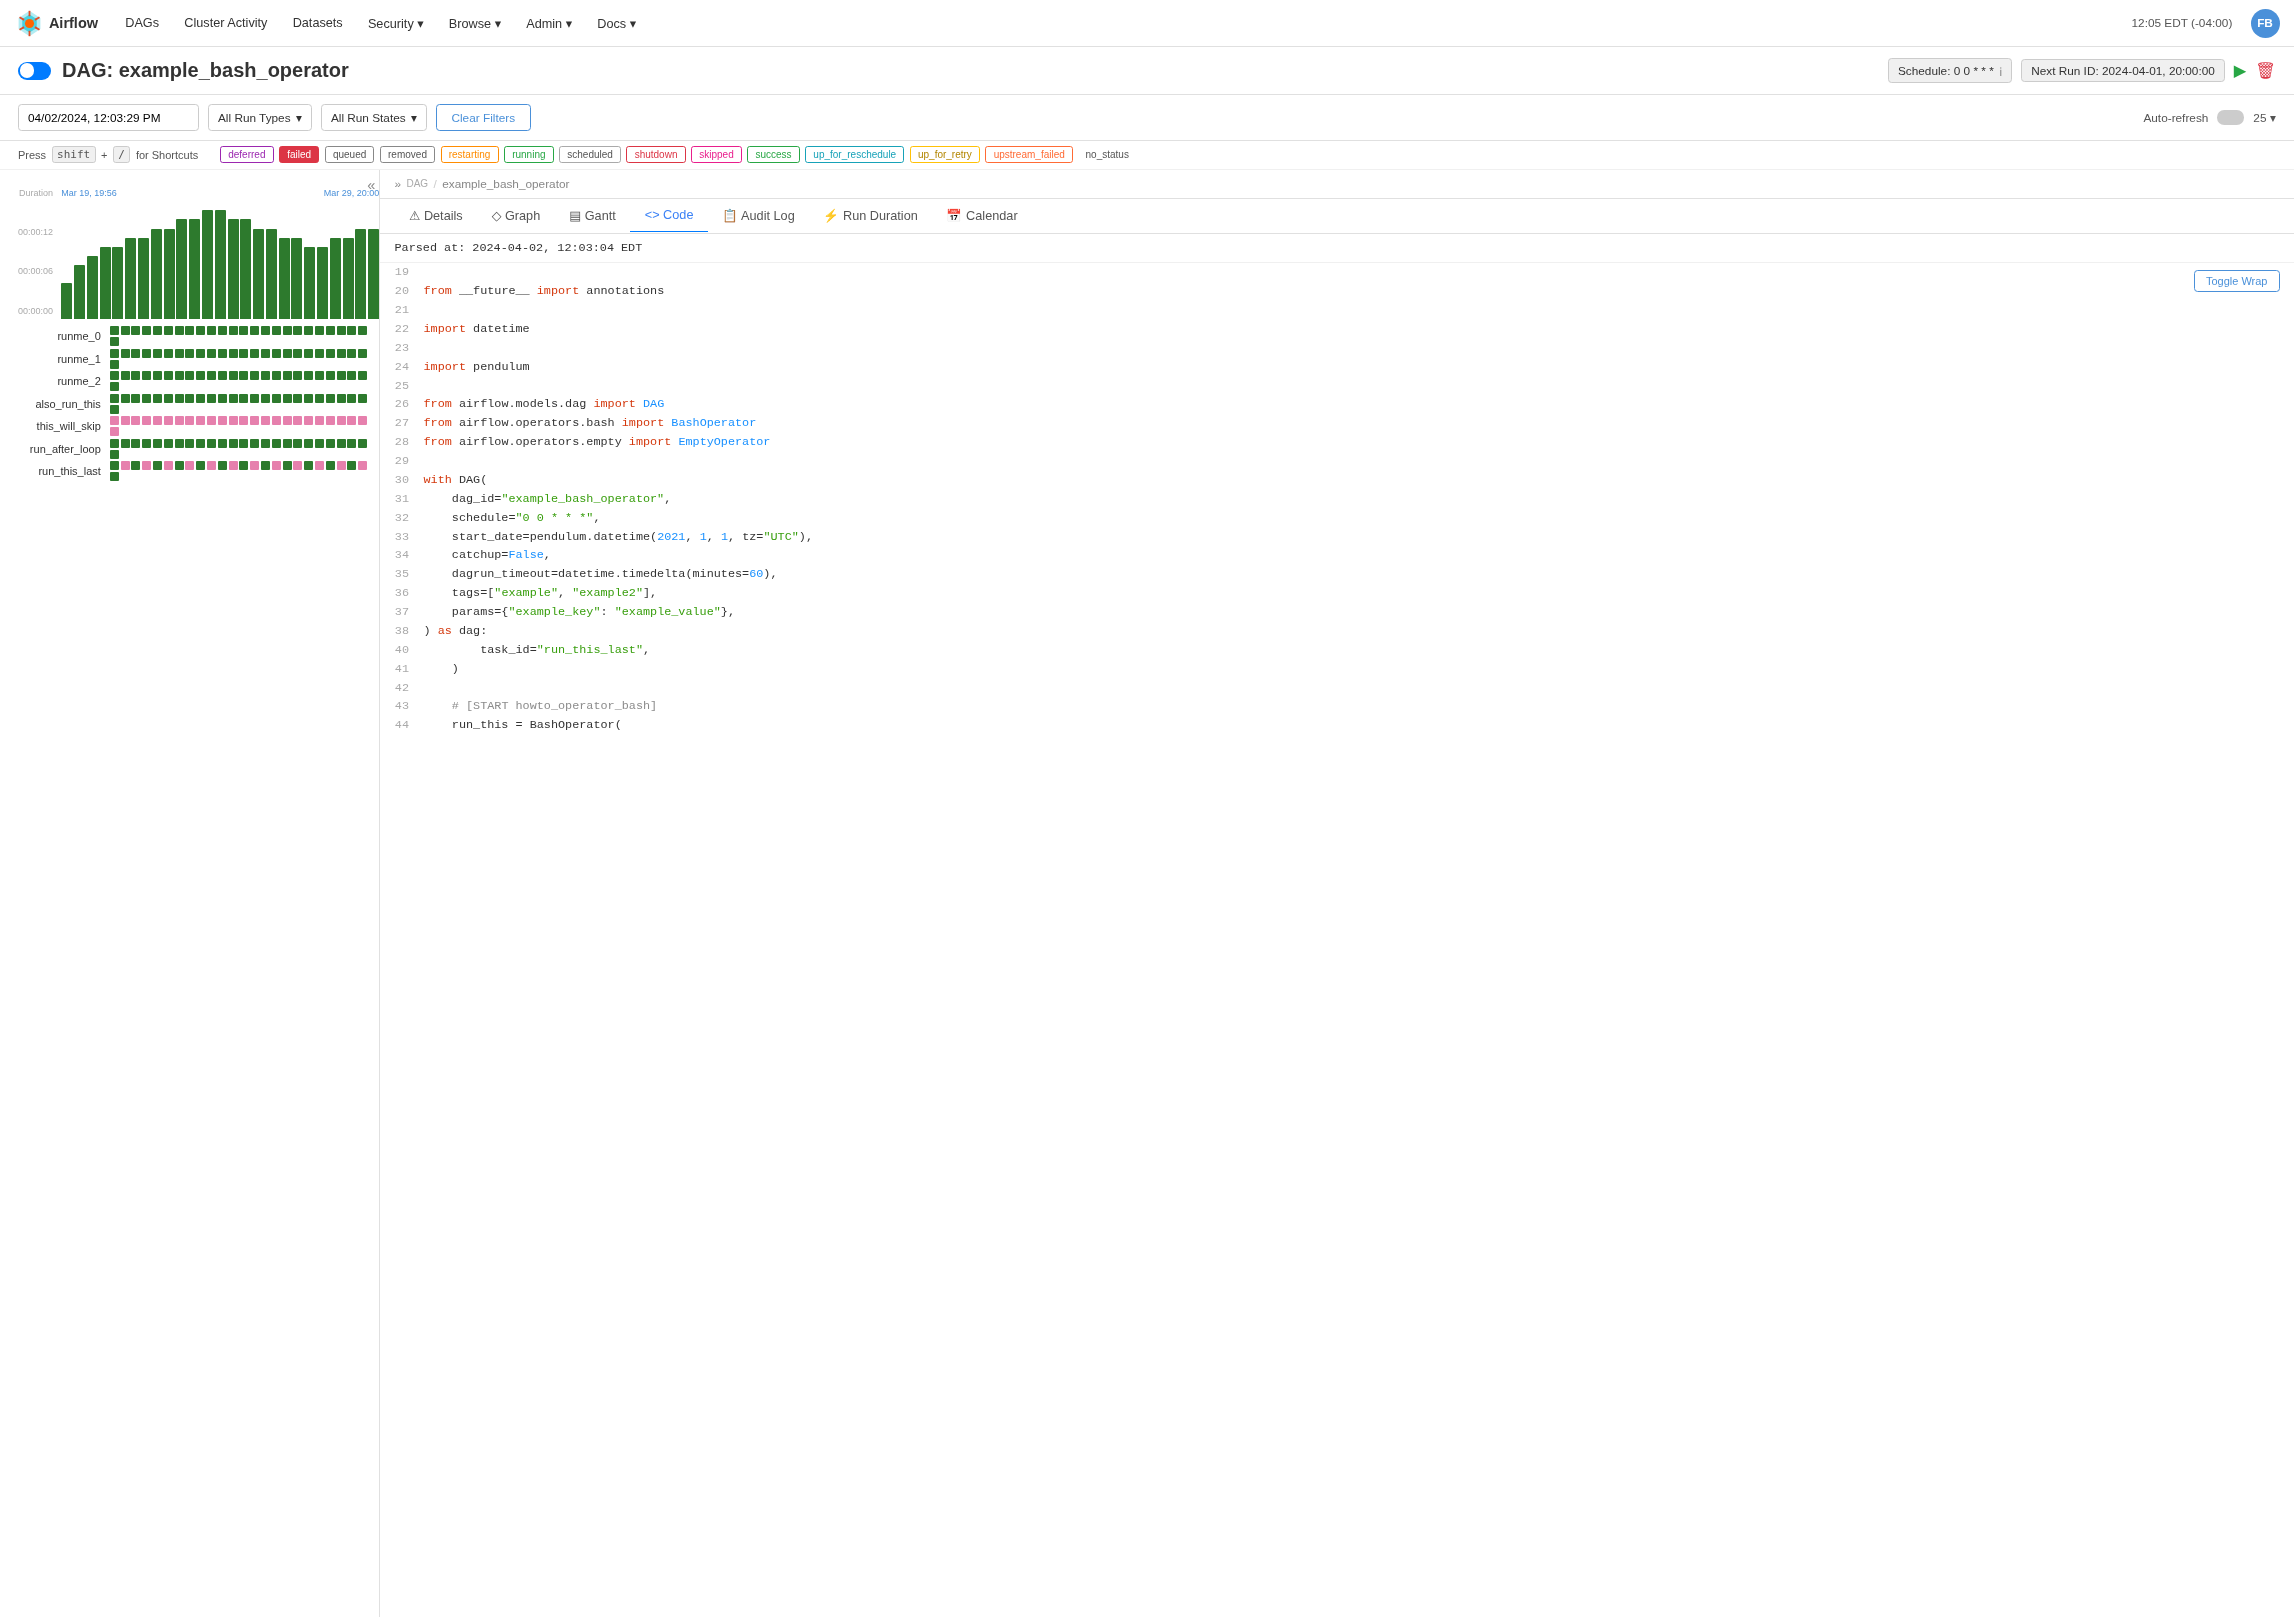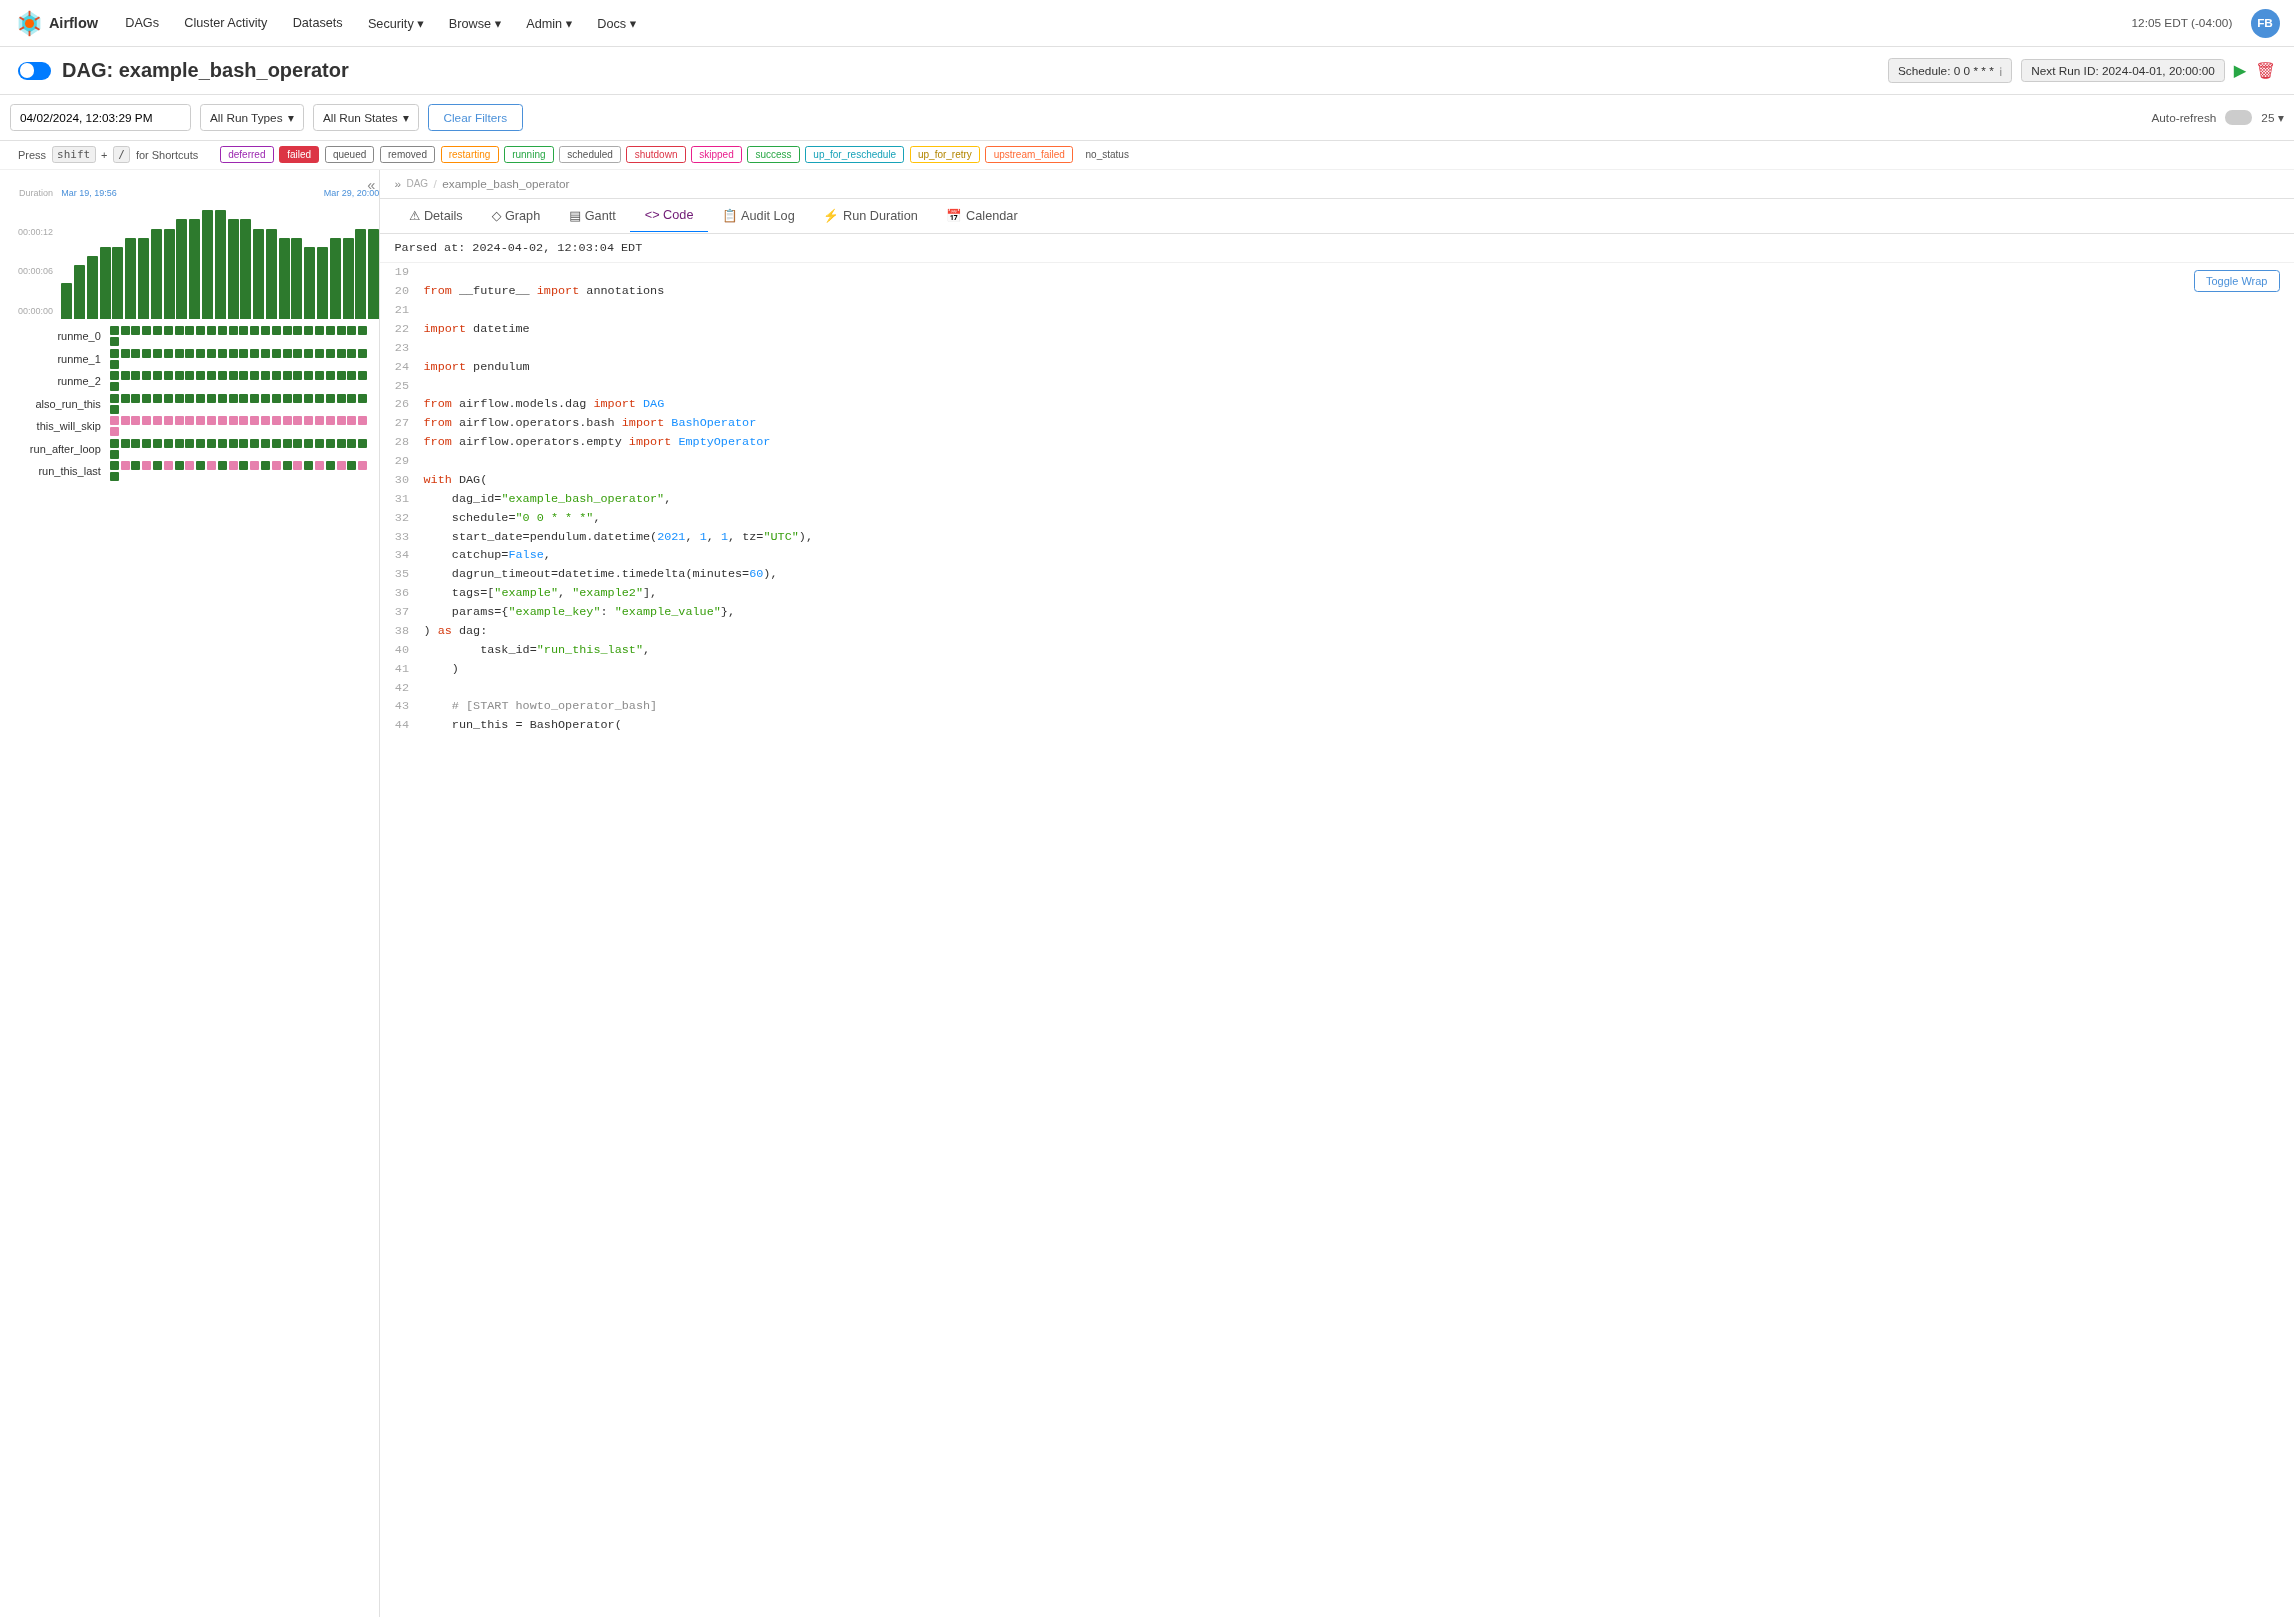--- a/index.html
+++ b/index.html
@@ -19,21 +19,21 @@
     .dag-toggle { width: 33px; height: 18px; background: #007bff; border-radius: 9px; position: relative; cursor: pointer; }
     .dag-toggle::after { content:''; position:absolute; top:1.8px; left:1.8px; width:14.5px; height:14.5px; background:#fff; border-radius:50%; }
     .dag-title { font-size: 20px; font-weight: 600; }
     .dag-header-right { margin-left: auto; display: flex; align-items: center; gap: 9px; }
     .schedule-badge { background: #f0f0f0; border: 0.9px solid #ccc; border-radius: 3.6px; padding: 3.6px 9px; font-size: 11.8px; display: flex; align-items: center; gap: 5.4px; }
     .next-run-badge { background: #f0f0f0; border: 0.9px solid #ccc; border-radius: 3.6px; padding: 3.6px 9px; font-size: 11.8px; }
     .btn-play { background: none; border: none; cursor: pointer; color: #28a745; font-size: 16.3px; }
     .btn-delete { background: none; border: none; cursor: pointer; color: #dc3545; font-size: 16.3px; }
 
     
-    .filters-row { display: flex; align-items: center; padding: 9px 10px; gap: 9px; border-bottom: 0.9px solid #e0e0e0; }
+    .filters-row { display: flex; align-items: center; padding: 9px 18px; gap: 9px; border-bottom: 0.9px solid #e0e0e0; }
     .filter-select { border: 0.9px solid #ccc; border-radius: 3.6px; padding: 5.4px 9px; font-size: 11.8px; cursor: pointer; display: flex; align-items: center; gap: 5.4px; background: #fff; }
     .date-input { border: 0.9px solid #ccc; border-radius: 3.6px; padding: 5.4px 9px; font-size: 11.8px; background: #fff; }
     .btn-clear { border: 0.9px solid #4a90d9; border-radius: 3.6px; padding: 5.4px 14.5px; font-size: 11.8px; color: #4a90d9; background: #fff; cursor: pointer; }
     .filters-right { margin-left: auto; display: flex; align-items: center; gap: 9px; }
     .auto-refresh-label { font-size: 11.8px; color: #555; }
     .toggle-small { width: 27px; height: 14.5px; background: #ccc; border-radius: 7.2px; cursor: pointer; }
     .page-count { font-size: 11.8px; color: #555; display: flex; align-items: center; gap: 3.6px; }
 
     
     .shortcuts-row { display: flex; align-items: center; padding: 5.4px 18px; gap: 5.4px; flex-wrap: wrap; font-size: 11px; color: #555; border-bottom: 0.9px solid #f0f0f0; }
@@ -64,21 +64,21 @@
 
     
     .right-panel { flex: 1; display: flex; flex-direction: column; overflow: hidden; }
 
     
     .dag-breadcrumb { padding: 7.2px 14.5px; font-size: 11.8px; color: #888; border-bottom: 0.9px solid #e0e0e0; display: flex; align-items: center; gap: 5.4px; }
 
     
     .tabs-row { display: flex; align-items: center; border-bottom: 0.9px solid #e0e0e0; padding: 0 14.5px; gap: 0; }
     .tab { padding: 9px 14.5px; font-size: 12.7px; cursor: pointer; color: #555; border-bottom: 1.8px solid transparent; display: flex; align-items: center; gap: 5.4px; }
-    .tab.active { color: #701a75; border-bottom: 1.8px solid #007bff; }
+    .tab.active { color: #3b82f6; border-bottom: 1.8px solid #007bff; }
 
     
     .code-area { flex: 1; overflow-y: auto; padding: 0; font-family: 'Consolas', 'Courier New', monospace; font-size: 11.8px; background: #fff; }
     .parsed-at { padding: 7.2px 14.5px; font-size: 11.8px; font-weight: 500; color: #333; border-bottom: 0.9px solid #f0f0f0; background: #fff; }
     .code-body { position: relative; padding: 0; }
     .toggle-wrap-btn { position: absolute; top: 7.2px; right: 14.5px; border: 0.9px solid #4a90d9; border-radius: 3.6px; padding: 3.6px 11px; font-size: 11px; color: #4a90d9; background: #fff; cursor: pointer; z-index: 10; }
     .code-line { display: flex; line-height: 1.6; padding: 0 14.5px; }
     .line-num { width: 29px; color: #aaa; text-align: right; padding-right: 14.5px; user-select: none; flex-shrink: 0; }
     .line-content { flex: 1; white-space: pre; }
     .kw-import { color: #d4380d; }

